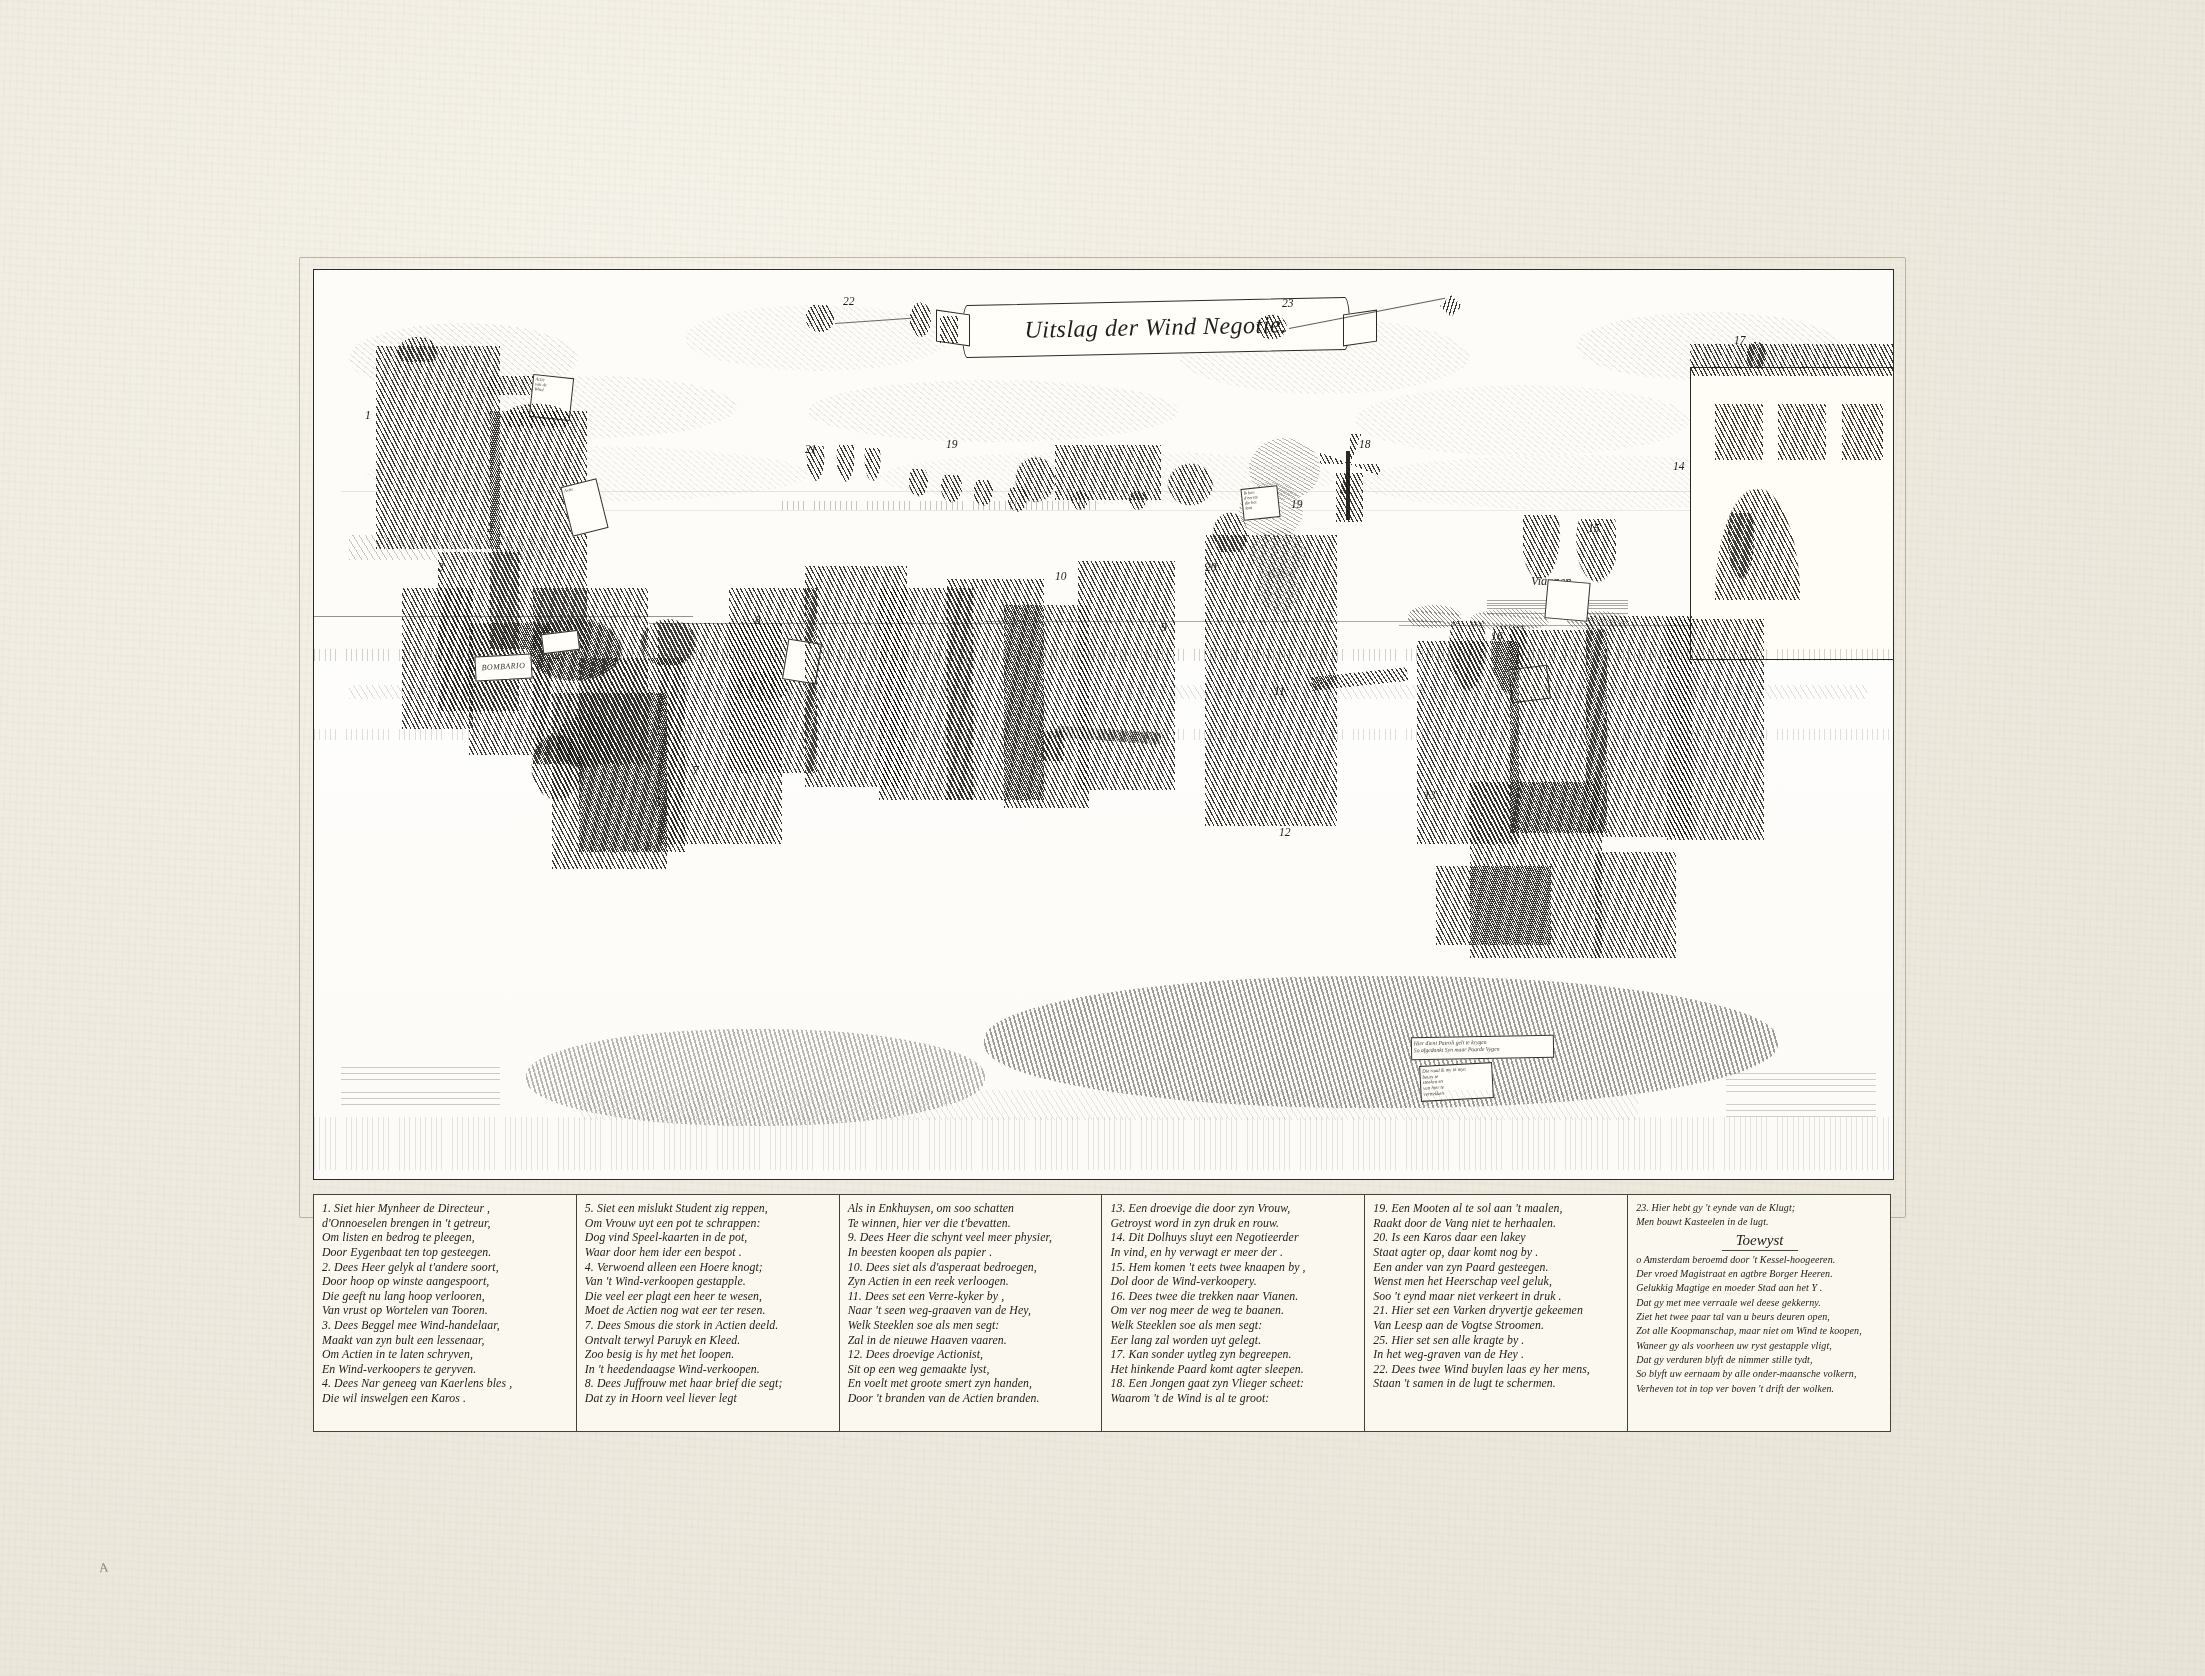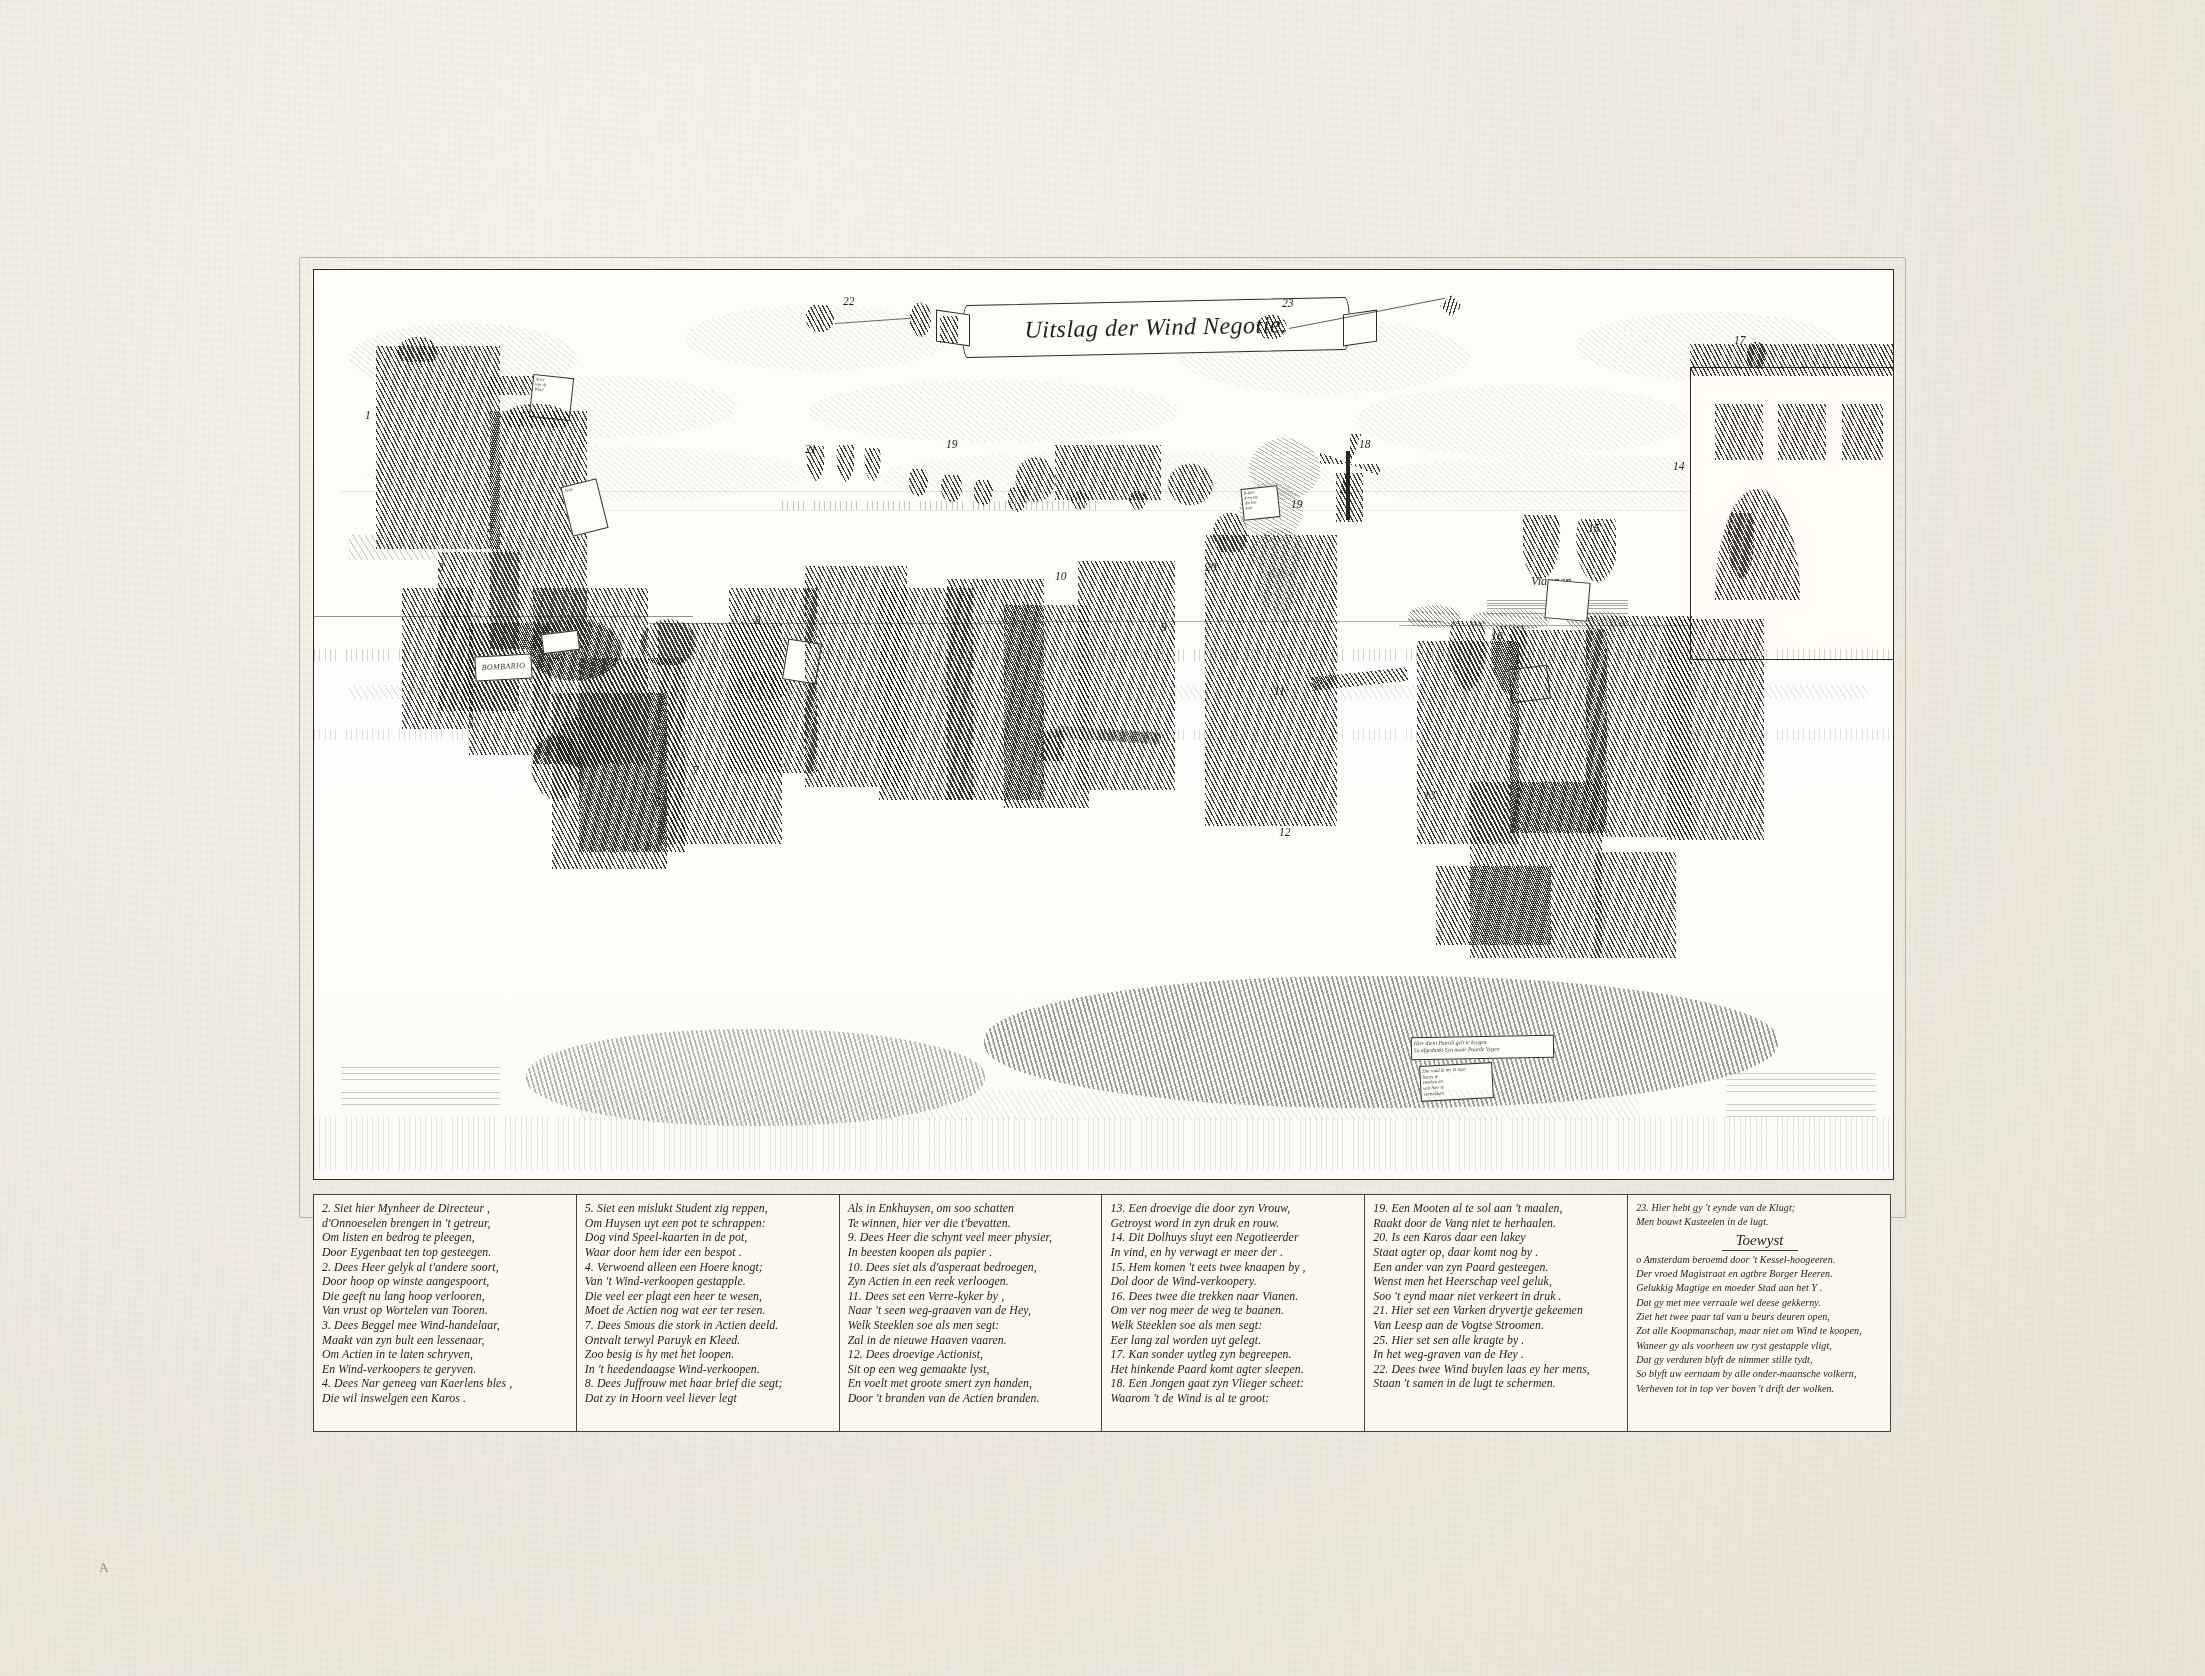--- a/index.html
+++ b/index.html
@@ -520,38 +520,38 @@
         </div>
 
       <div class="hatch v" style="left:26.5px;top:794px;width:159px;height:41px;opacity:.5;"></div>
       <div class="hatch v" style="left:1412px;top:803px;width:150px;height:44px;opacity:.45;"></div>
       <div class="hatch d" style="left:265px;top:820px;width:1059px;height:30px;opacity:.22;"></div>
 
     </div>
 
     <div id="caption-block">
       <div class="col">
-        <div class="line">2. Siet hier Mynheer de Directeur ,</div>
+        <div class="line">1. Siet hier Mynheer de Directeur ,</div>
         <div class="line">d'Onnoeselen brengen in 't getreur,</div>
         <div class="line">Om listen en bedrog te pleegen,</div>
         <div class="line">Door Eygenbaat ten top gesteegen.</div>
         <div class="line">2. Dees Heer gelyk al t'andere soort,</div>
         <div class="line">Door hoop op winste aangespoort,</div>
         <div class="line">Die geeft nu lang hoop verlooren,</div>
         <div class="line">Van vrust op Wortelen van Tooren.</div>
         <div class="line">3. Dees Beggel mee Wind-handelaar,</div>
         <div class="line">Maakt van zyn bult een lessenaar,</div>
         <div class="line">Om Actien in te laten schryven,</div>
         <div class="line">En Wind-verkoopers te geryven.</div>
         <div class="line">4. Dees Nar geneeg van Kaerlens bles ,</div>
         <div class="line">Die wil inswelgen een Karos .</div>
       </div>
       <div class="col">
         <div class="line">5. Siet een mislukt Student zig reppen,</div>
-        <div class="line">Om Huysen uyt een pot te schrappen:</div>
+        <div class="line">Om Vrouw uyt een pot te schrappen:</div>
         <div class="line">Dog vind Speel-kaarten in de pot,</div>
         <div class="line">Waar door hem ider een bespot .</div>
         <div class="line">4. Verwoend alleen een Hoere knogt;</div>
         <div class="line">Van 't Wind-verkoopen gestapple.</div>
         <div class="line">Die veel eer plagt een heer te wesen,</div>
         <div class="line">Moet de Actien nog wat eer ter resen.</div>
         <div class="line">7. Dees Smous die stork in Actien deeld.</div>
         <div class="line">Ontvalt terwyl Paruyk en Kleed.</div>
         <div class="line">Zoo besig is hy met het loopen.</div>
         <div class="line">In 't heedendaagse Wind-verkoopen.</div>

